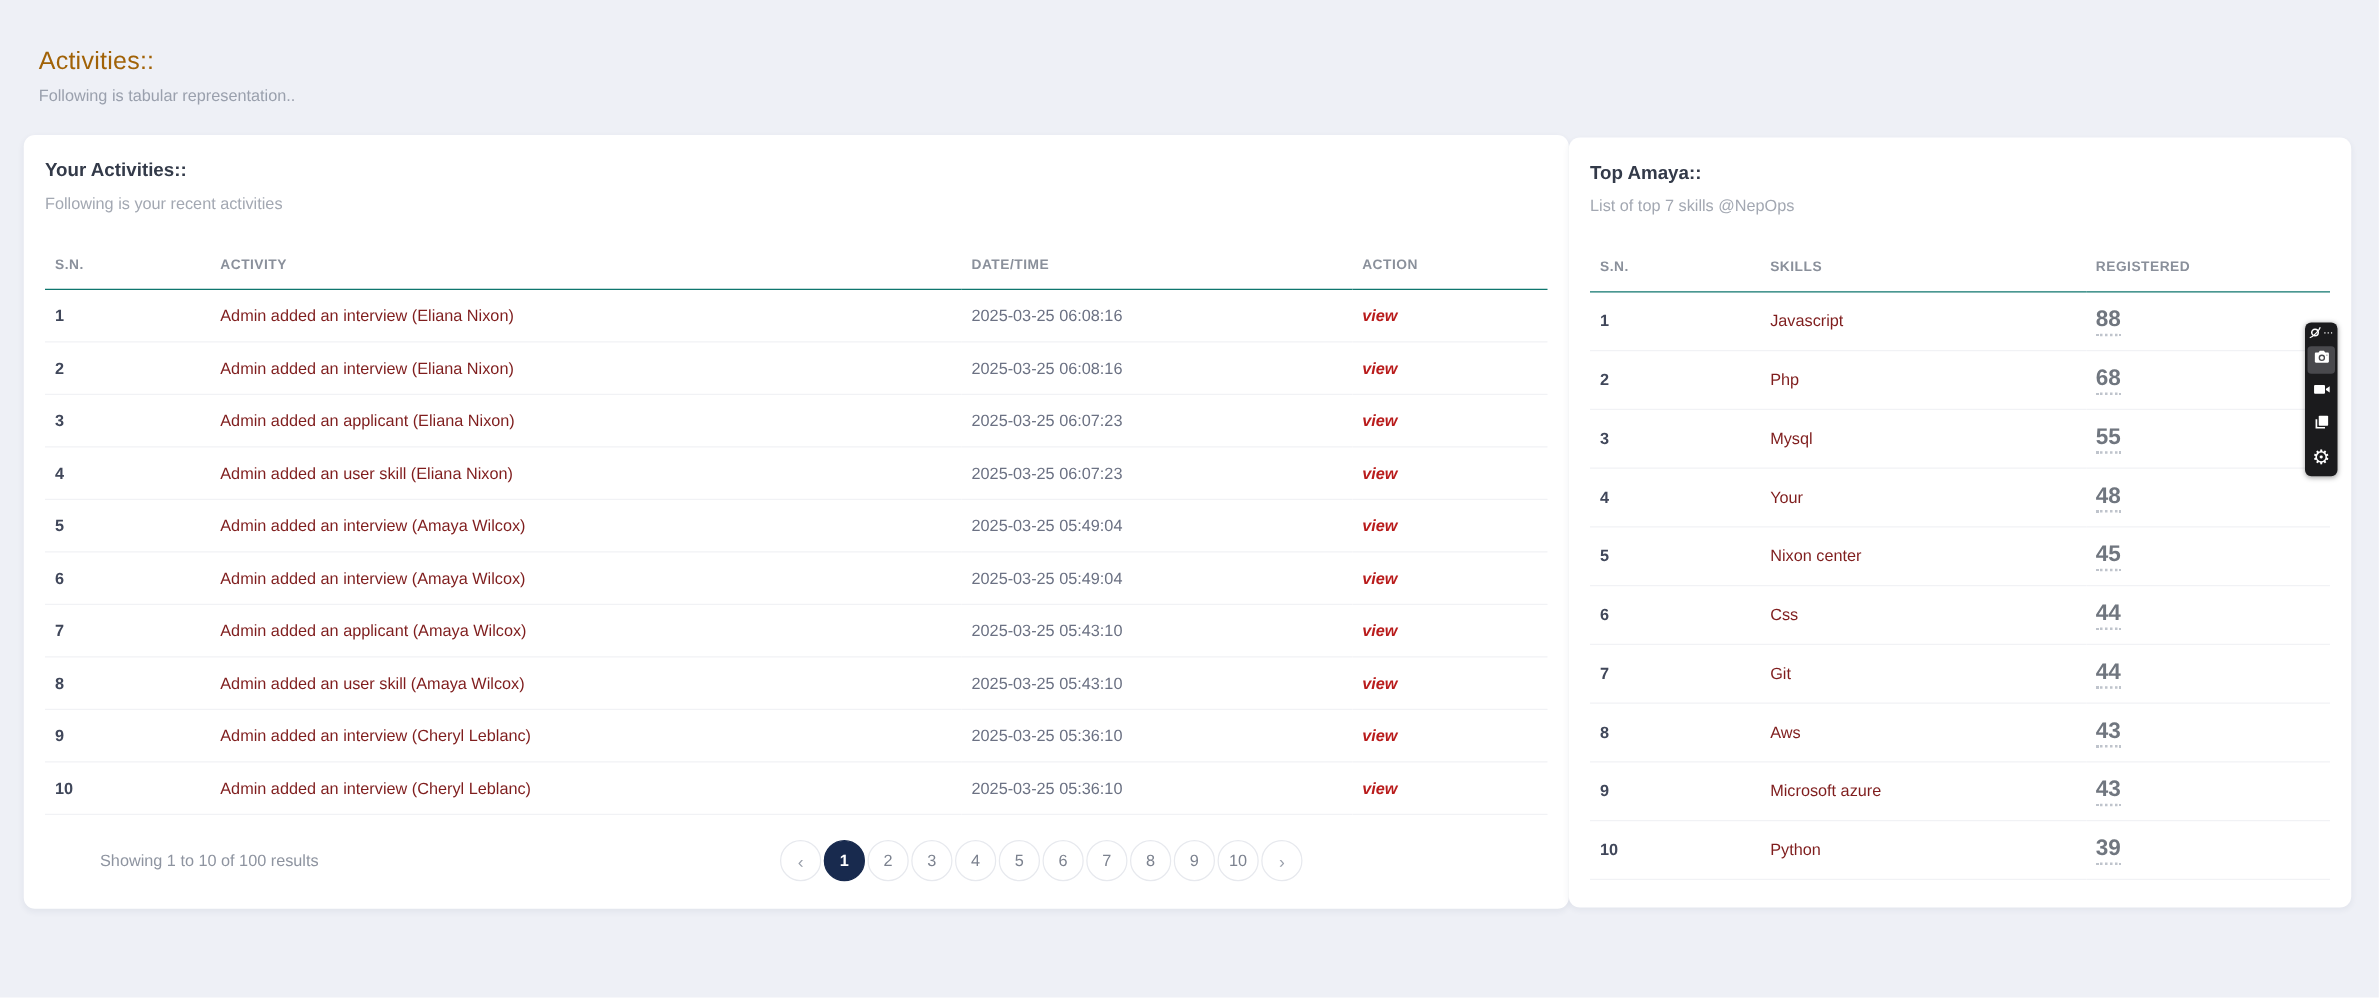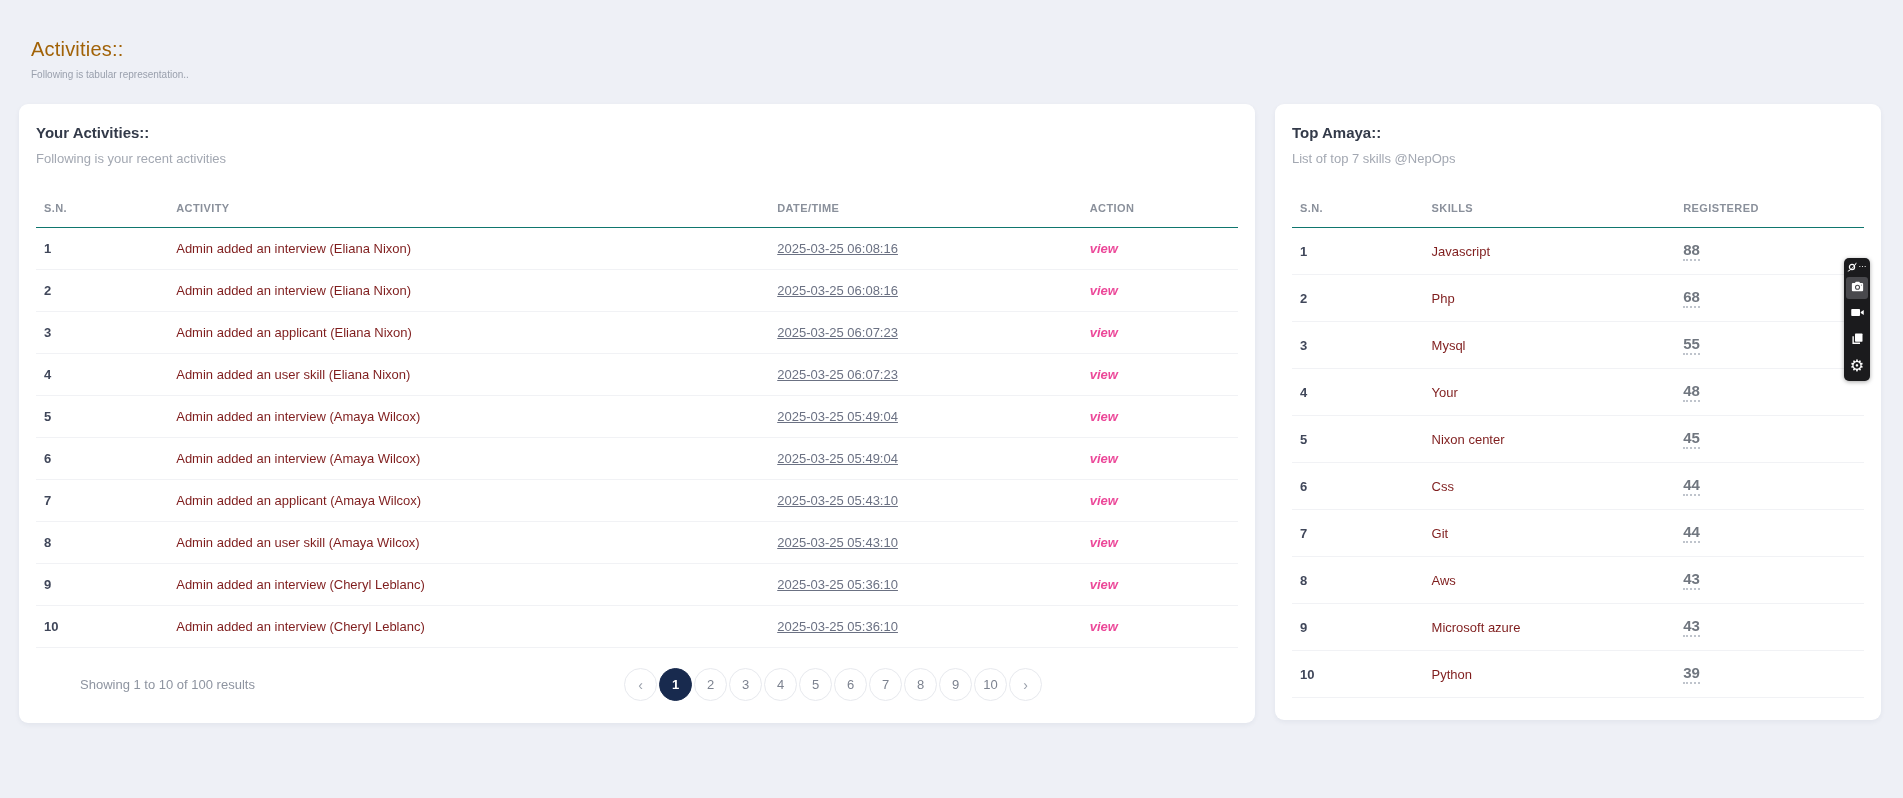--- a/index.html
+++ b/index.html
@@ -5,23 +5,23 @@
   * { margin: 0; padding: 0; box-sizing: border-box; }
   html, body { width: 1903px; height: 798px; }
   body {
     background: #eef0f6;
     font-family: "Liberation Sans", sans-serif;
     overflow: hidden;
     position: relative;
   }
   .page-header { padding: 38px 0 0 31px; }
   .page-title { font-size: 20px; font-weight: normal; color: #a16207; letter-spacing: .2px; }
-  .page-subtitle { margin-top: 8px; font-size: 10px; color: #9aa0ad; }
-
-  .cards { display: flex; gap: 20px; padding: 24px 22px 0 19px; align-items: flex-start; }
+  .page-subtitle { margin-top: 8px; font-size: 13px; color: #9aa0ad; }
+
+  .cards { display: flex; padding: 24px 22px 0 19px; align-items: center; }
   .card {
     background: #ffffff;
     border-radius: 9px;
     box-shadow: 0 2px 5px rgba(40,50,90,.06);
     padding: 20px 17px 22px 17px;
   }
   .card-activities { flex: 0 0 1236px; }
   .card-skills { flex: 1; }
   .card-title { font-size: 15px; font-weight: bold; color: #333a49; }
   .card-subtitle { margin-top: 10px; font-size: 13px; color: #a3a8b2; }
@@ -36,24 +36,24 @@
   .t-skills td { height: 47px; }
   .t-activities col.c-sn { width: 11%; }
   .t-activities col.c-act { width: 50%; }
   .t-activities col.c-dt { width: 26%; }
   .t-activities col.c-ac { width: 13%; }
   .t-skills col.c-sn { width: 23%; }
   .t-skills col.c-sk { width: 44%; }
   .t-skills col.c-rg { width: 33%; }
   .cell-sn { font-weight: bold; color: #40475a; }
   .cell-activity, .cell-skill { color: #7f1d1d; }
-  .cell-datetime { color: #6b7183; text-decoration: underline; }
-  .view-link { color: #ec4899; font-style: italic; font-weight: bold; font-size: 13px; text-decoration: none; }
+  .cell-datetime { color: #6b7183; }
+  .view-link { color: #b91c1c; font-style: italic; font-weight: bold; font-size: 13px; text-decoration: none; }
   .cell-registered .reg-num {
-    display: inline-block; font-size: 15px; font-weight: bold; color: #70767f;
+    display: inline-block; font-size: 18px; font-weight: bold; color: #70767f;
     border-bottom: 2px dotted #bfc4cc; padding-bottom: 1px; text-decoration: none;
   }
 
   .table-footer { display: flex; justify-content: space-between; align-items: center; margin-top: 20px; margin-left: 42px; }
   .results-summary { font-size: 13px; color: #8e94a0; padding-left: 2px; }
   .pagination { display: flex; gap: 2px; align-items: center; padding-right: 196px; }
   .page-btn {
     width: 33px; height: 33px; border-radius: 50%;
     border: 1px solid #e7e9ee; background: #fff; color: #7c828f;
     font-size: 13px; display: flex; align-items: center; justify-content: center;

